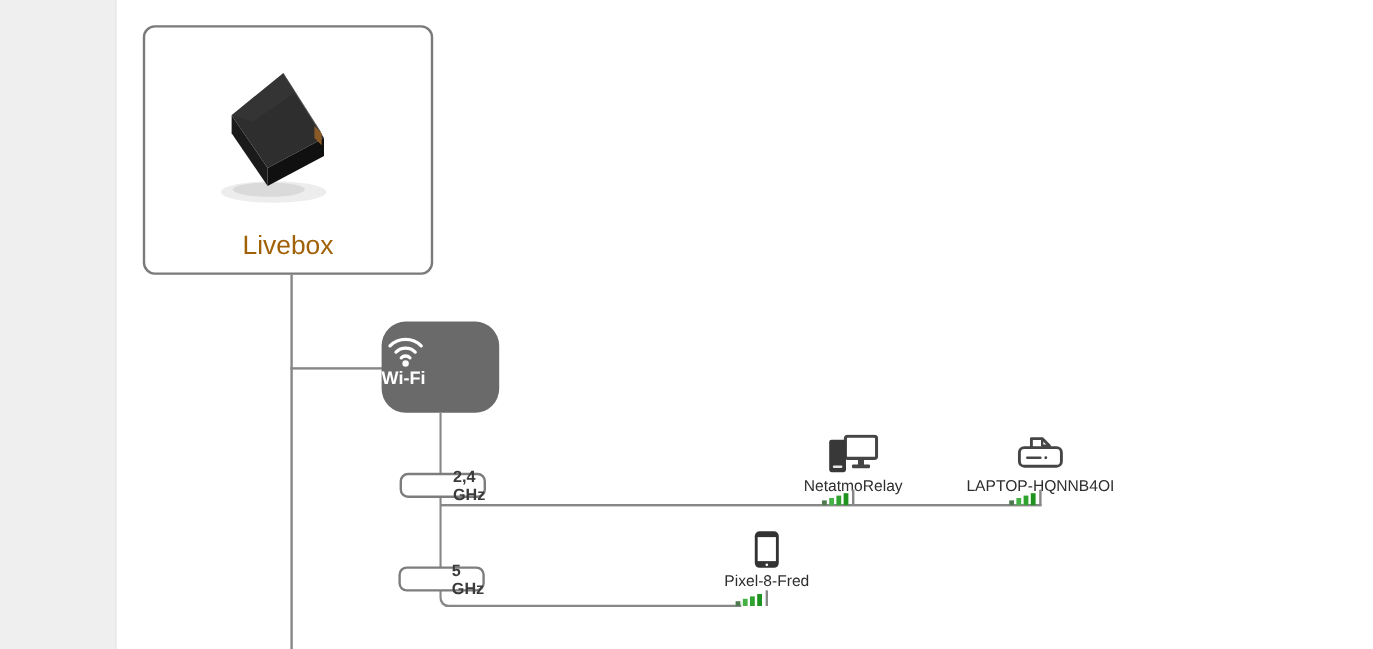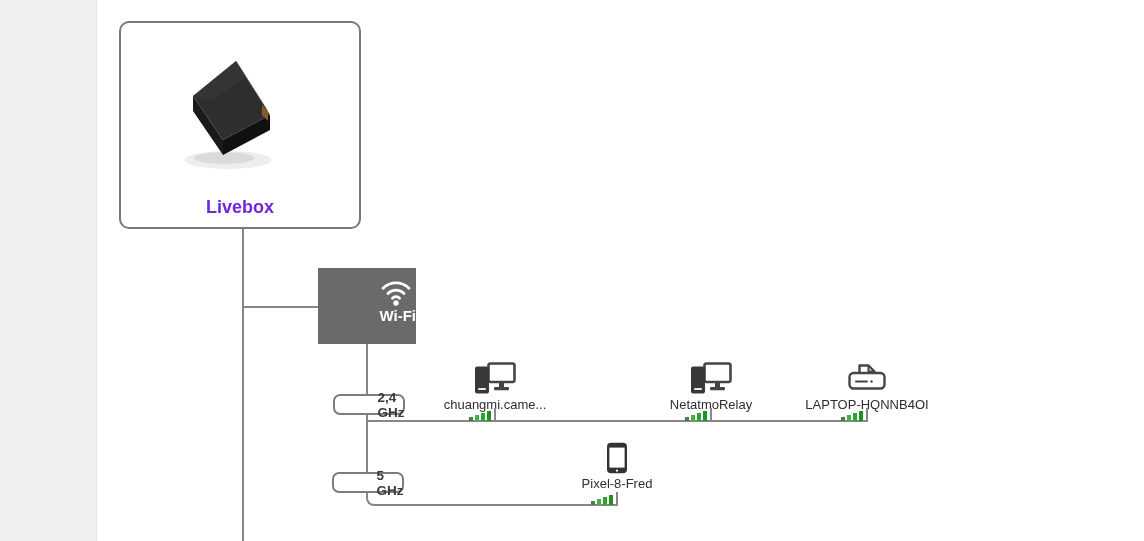--- a/index.html
+++ b/index.html
@@ -17,27 +17,27 @@
   
   .line { position:absolute; background:#878787; }
   
   .root-card {
     position:absolute; left:119px; top:21px; width:242px; height:208px;
     background:#ffffff; border:2px solid #7a7a7a; border-radius:10px;
   }
   .root-card .router-art { position:absolute; left:45px; top:16px; }
   .root-label {
     position:absolute; bottom:9px; left:0; right:0; text-align:center;
-    font-size:18px; font-weight:bold; color:#6d28d9;
+    font-size:22px; font-weight:normal; color:#a16207;
   }
   
   .wifi-node {
     position:absolute; left:318px; top:268px; width:98px; height:76px;
-    background:#6a6a6a; border-radius:0;
-    display:flex; flex-direction:column; align-items:flex-end;
+    background:#6a6a6a; border-radius:20px;
+    display:flex; flex-direction:column; align-items:flex-start;
   }
   .wifi-node svg { margin-top:8px; }
   .wifi-label { color:#ffffff; font-weight:bold; font-size:15px; margin-top:0px; }
   
   .trunk-5ghz {
     position:absolute; left:366px; top:344px; width:252px; height:162px;
     border-left:2px solid #878787; border-bottom:2px solid #878787;
     border-bottom-left-radius:8px;
   }
   .bus-24ghz { position:absolute; left:367px; top:420px; width:501px; height:2px; background:#878787; }
@@ -116,39 +116,20 @@
     <div class="wifi-label">Wi-Fi</div>
   </div>
 
   <div class="band-pill band-24">
     <span>2,4 GHz</span>
   </div>
   <div class="band-pill band-5">
     <span>5 GHz</span>
   </div>
 
-  <div class="device dev-24" style="left:420px;">
-    <div class="dev-icon">
-      <svg width="42" height="33" viewBox="0 0 42 33">
-        <rect x="14.5" y="1.5" width="26" height="18.5" rx="2" fill="#ffffff" stroke="#454545" stroke-width="2.6"></rect>
-        <rect x="25" y="20" width="5" height="5.5" fill="#454545"></rect>
-        <rect x="20" y="25" width="15" height="3.2" rx="1" fill="#454545"></rect>
-        <rect x="1" y="4.5" width="14" height="27" rx="2" fill="#383838"></rect>
-        <rect x="4" y="26" width="8" height="2" rx="1" fill="#e8e8e8"></rect>
-      </svg>
-    </div>
-    <div class="dev-name">chuangmi.came...</div>
-    <div class="sig">
-        <i class="b1"></i>
-        <i class="b2"></i>
-        <i class="b3"></i>
-        <i class="b4"></i>
-      </div>
-    <div class="stub"></div>
-  </div>
 
 
   <div class="device dev-24" style="left:636px;">
     <div class="dev-icon">
       <svg width="42" height="33" viewBox="0 0 42 33">
         <rect x="14.5" y="1.5" width="26" height="18.5" rx="2" fill="#ffffff" stroke="#454545" stroke-width="2.6"></rect>
         <rect x="25" y="20" width="5" height="5.5" fill="#454545"></rect>
         <rect x="20" y="25" width="15" height="3.2" rx="1" fill="#454545"></rect>
         <rect x="1" y="4.5" width="14" height="27" rx="2" fill="#383838"></rect>
         <rect x="4" y="26" width="8" height="2" rx="1" fill="#e8e8e8"></rect>
@@ -178,21 +159,21 @@
     <div class="sig">
         <i class="b1"></i>
         <i class="b2"></i>
         <i class="b3"></i>
         <i class="b4"></i>
       </div>
     <div class="stub"></div>
   </div>
 
 
-  <div class="device dev-5" style="left:542px;">
+  <div class="device dev-5" style="left:564px;">
     <div class="dev-icon">
       <svg width="22" height="32" viewBox="0 0 22 32">
         <rect x="1" y="0.8" width="20" height="30.4" rx="4" fill="#333333"></rect>
         <rect x="3.4" y="5.6" width="15.2" height="20" fill="#ffffff"></rect>
         <circle cx="11" cy="28.7" r="1.1" fill="#ffffff"></circle>
       </svg>
     </div>
     <div class="dev-name">Pixel-8-Fred</div>
     <div class="sig">
         <i class="b1"></i>

